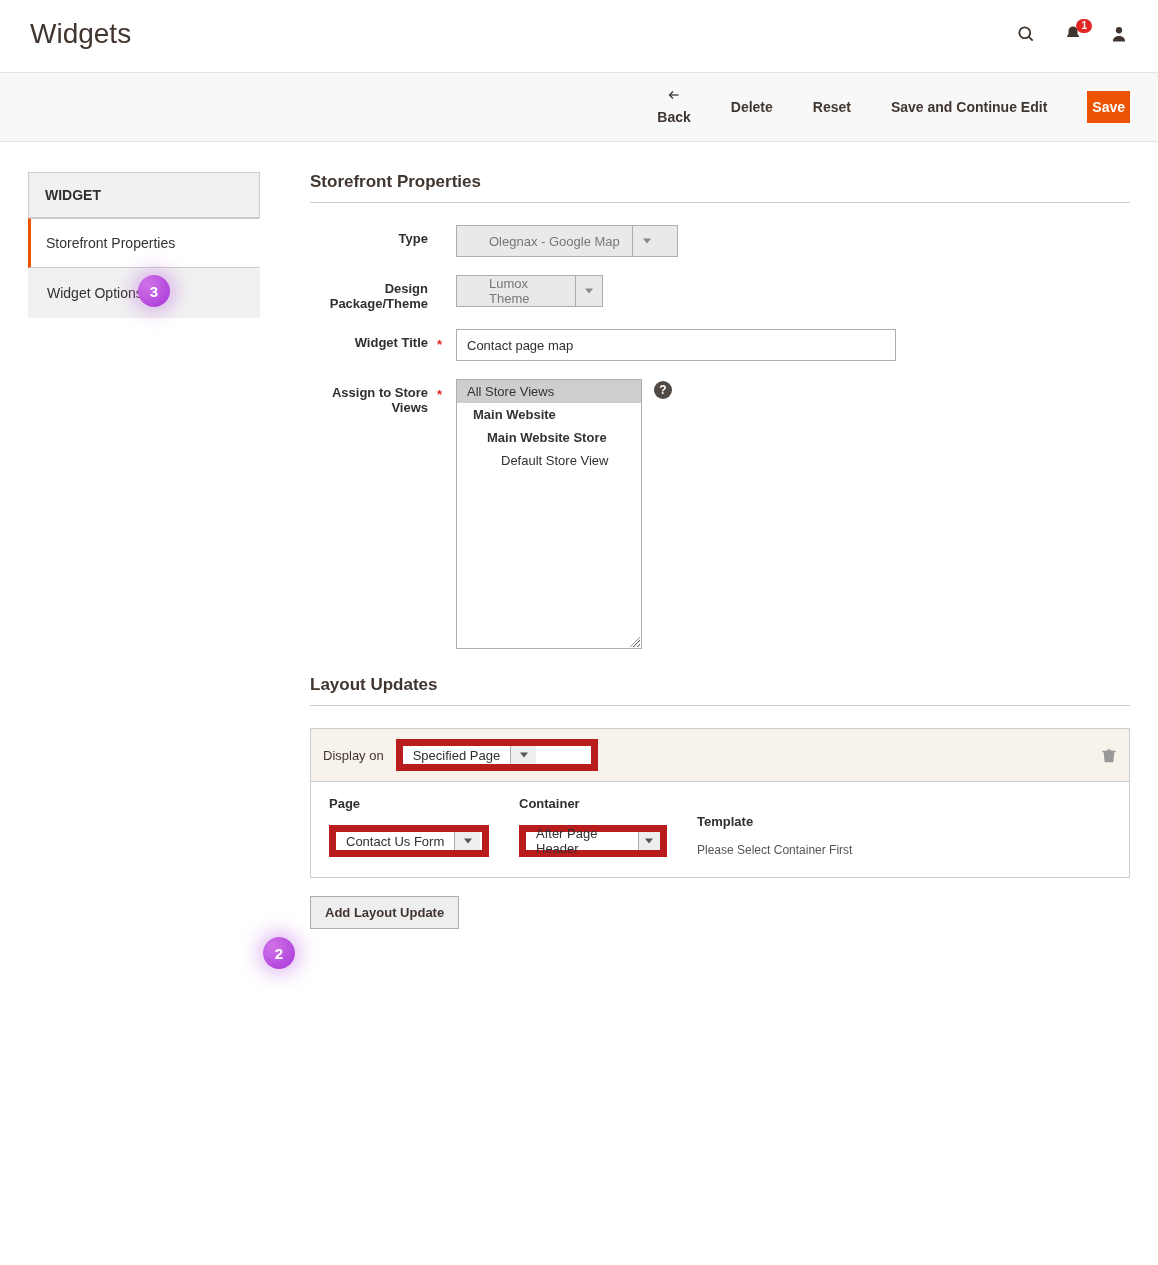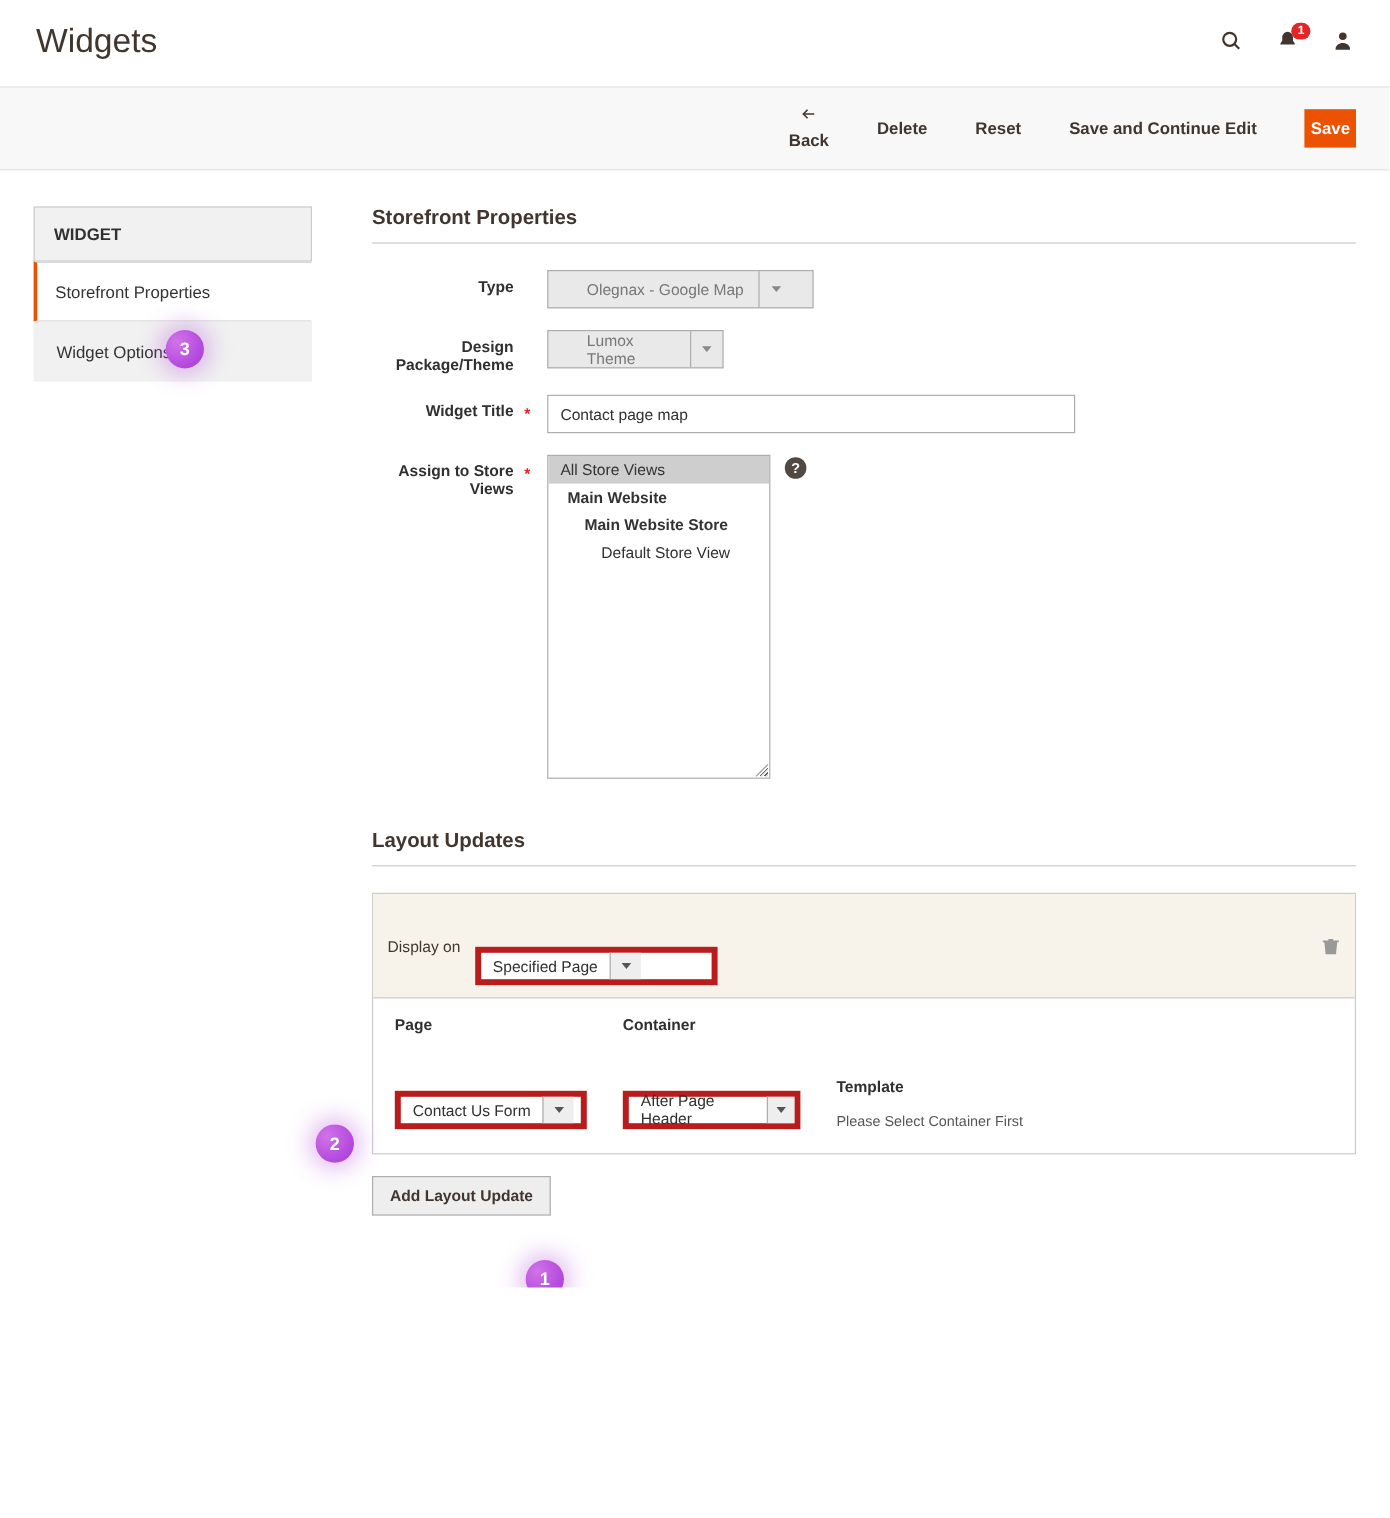--- a/index.html
+++ b/index.html
@@ -33,21 +33,21 @@
   .ms-opt { padding: 4px 10px; font-size: 13px; cursor: pointer; }
   .ms-opt.selected { background: #cecece; }
   .ms-opt.b1 { font-weight: 700; padding-left: 16px; }
   .ms-opt.b2 { font-weight: 700; padding-left: 30px; }
   .ms-opt.i3 { padding-left: 44px; color: #303030; }
   .ms-resize { position: absolute; right: 0; bottom: 0; }
   .help-icon { width: 18px; height: 18px; border-radius: 50%; background: #514943; color: #fff; display: inline-flex; align-items: center; justify-content: center; font-weight: 700; font-size: 12px; margin-left: 12px; vertical-align: top; margin-top: 2px; cursor: pointer;}
   .hint { color: #777; font-size: 12px; margin-top: 6px; }
   .layout-box { border: 1px solid #ccc; }
   .layout-head { background: #f7f3eb; border-bottom: 1px solid #ccc; padding: 10px 12px; display: flex; align-items: center; gap: 12px; }
-  .sel { display: inline-flex; border: 5px solid #b91c1c; background: #fff; height: 32px; align-items: stretch; cursor: pointer; margin-top: 34px; }
+  .sel { display: inline-flex; border: 7px solid #b91c1c; background: #fff; height: 32px; align-items: stretch; cursor: pointer; }
   .sel .sel-text { padding: 0 10px; display: flex; align-items: center; font-size: 13px; color: #303030; min-width: 0; }
   .sel .sel-caret { width: 26px; border-left: 1px solid #adadad; background: #eee; display: flex; align-items: center; justify-content: center; }
   .trash { margin-left: auto; color: #999; cursor: pointer; }
   .layout-body { padding: 14px 18px 20px 18px; display: flex; gap: 30px; align-items: flex-end; }
   .lb-col-label { font-size: 13px; font-weight: 600; color: #303030; margin-bottom: 14px; }
   .btn-secondary { display: inline-block; border: 1px solid #adadad; background: #eee; color: #41362f; font-weight: 600; padding: 8px 14px; margin-top: 18px; cursor: pointer; font-size: 13px; }
   .callout { position: absolute; width: 32px; height: 32px; border-radius: 50%; background: radial-gradient(circle at 30% 30%, #d173e8, #a635d8); color: #fff; font-weight: 700; font-size: 15px; display: flex; align-items: center; justify-content: center; box-shadow: 0 0 18px 6px rgba(179,77,219,0.35); z-index: 50; }
   svg { display: block; }
   .tmpl-hint { font-size: 12px; color: #555; }
 </style>
@@ -148,21 +148,21 @@
             <div class="ms-opt i3">Default Store View</div>
             <svg class="ms-resize" width="12" height="12" viewBox="0 0 12 12">
                 <path d="M11 1 L1 11 M11 5 L5 11 M11 9 L9 11" stroke="#999" stroke-width="1"></path>
               </svg>
           </div>
           <span class="help-icon">?</span>
         </div>
       </div>
 
 
-      <div class="section-title" style="margin-top:42px;">Layout Updates</div>
+      <div class="section-title" style="margin-top:26px;">Layout Updates</div>
 
       <div class="layout-box">
         <div class="layout-head">
           <span style="font-size:13px;color:#41362f;">Display on</span>
           <div class="sel" style="width:202px">
             <span class="sel-text">Specified Page</span>
             <span class="sel-caret">
                 <svg width="8" height="6" viewBox="0 0 10 6" fill="#555">
                   <polygon points="0,0 10,0 5,6"></polygon>
                 </svg>

